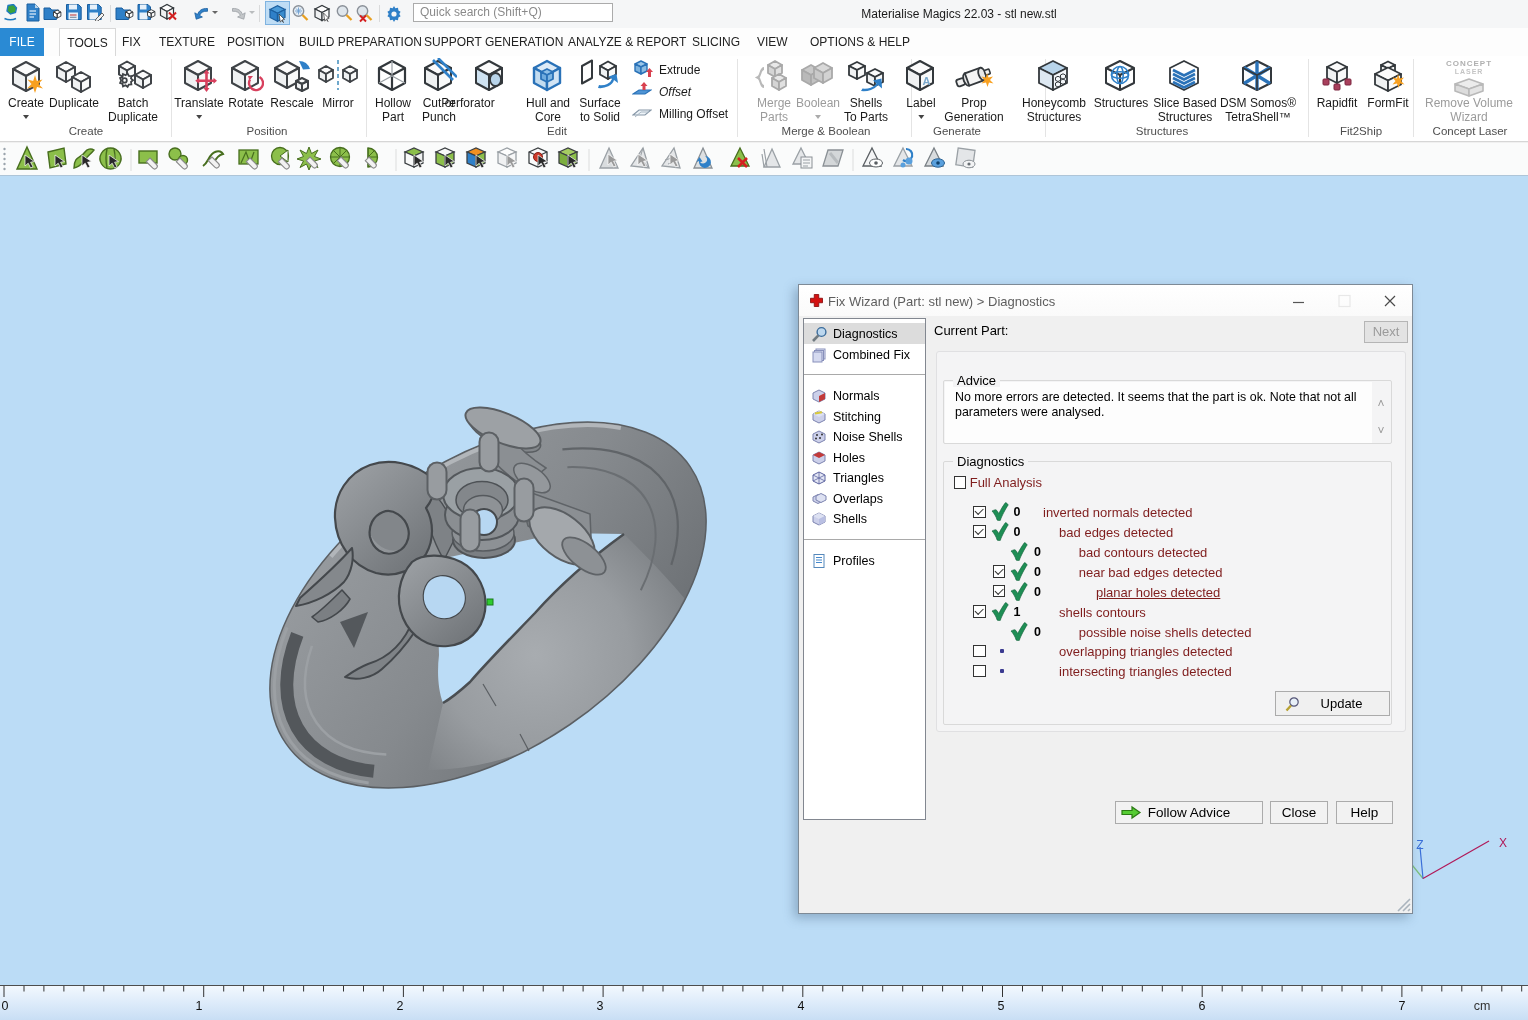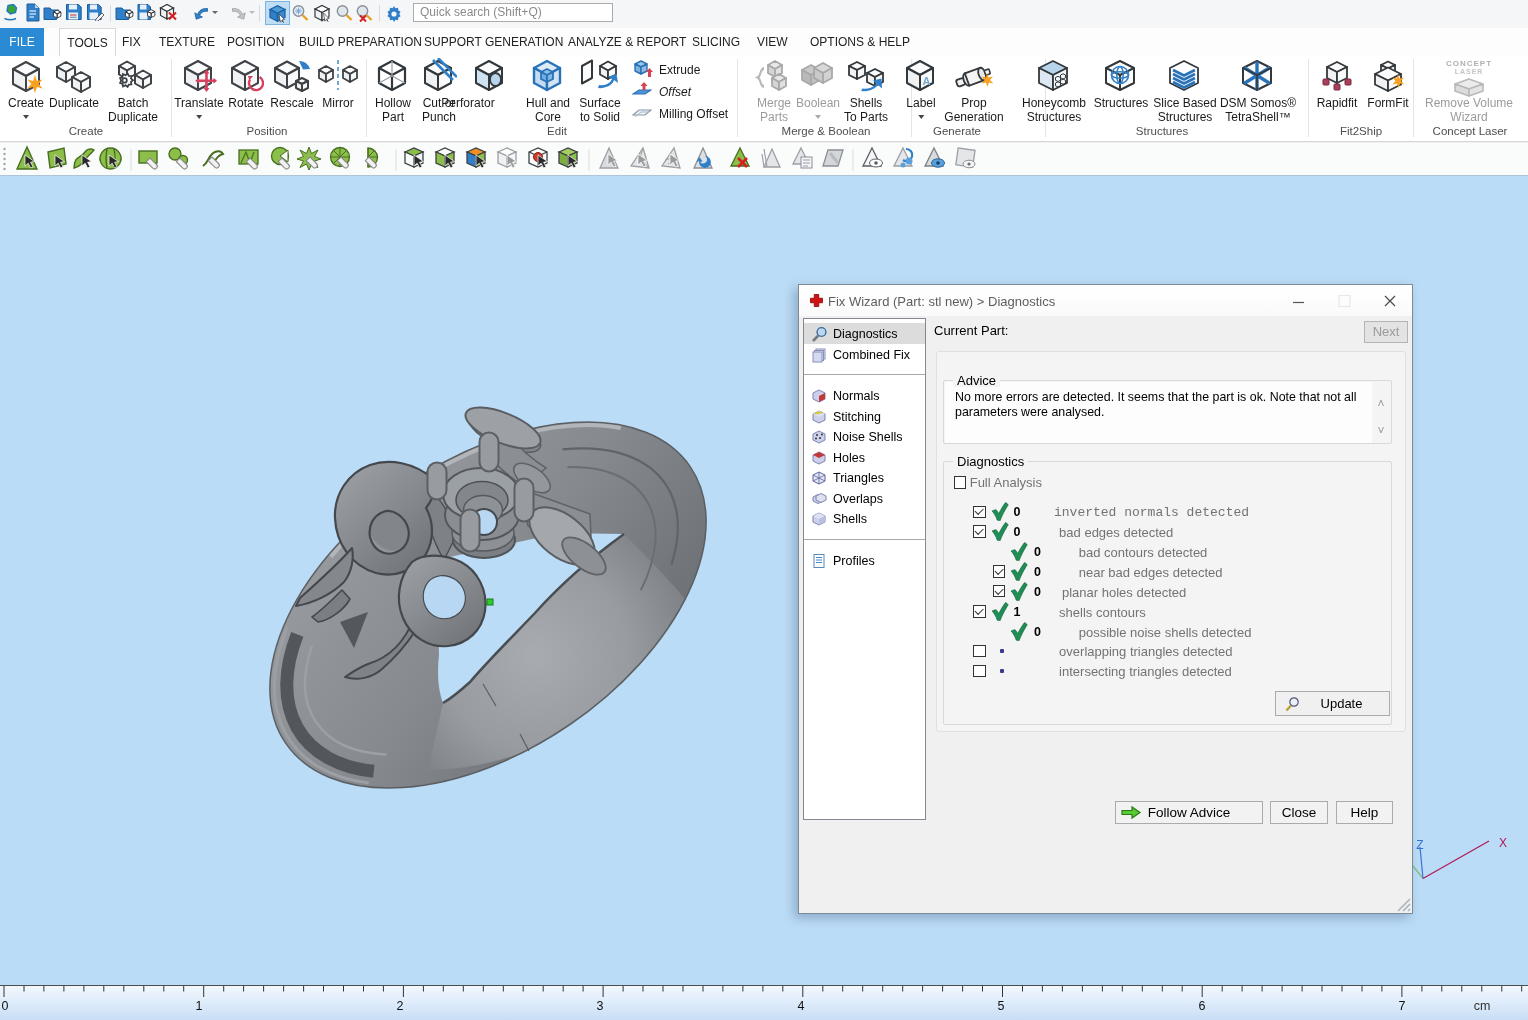--- a/index.html
+++ b/index.html
@@ -54,32 +54,33 @@
   #dpanel { position:absolute; left:137px; top:66px; width:470px; height:381px; background:#f4f4f5; border:1px solid #e0e0e2; border-radius:3px; font-size:13px; color:#000; }
   .gbox { position:absolute; border:1px solid #d9d9d9; border-radius:2px; }
   .gt { position:absolute; left:9px; top:-7px; padding:0 4px; font-size:13px; color:#000; background:#f4f4f5; line-height:13px; z-index:3; }
   #advbox { left:6px; top:28px; width:449px; height:64px; }
   #advinner { position:absolute; left:1px; top:1px; width:427px; height:61px; background:#fdfdfd; }
   #advtext { position:absolute; left:10px; top:8px; width:424px; font-size:12.4px; color:#000; line-height:14.5px; white-space:nowrap; }
   .scr { position:absolute; right:4px; width:12px; height:12px; color:#9a9a9a; font-size:12px; text-align:center; line-height:12px;}
   #diagbox { left:6px; top:109px; width:449px; height:264px; }
   .cb { position:absolute; width:12.5px; height:12.5px; background:#fff; border:1.4px solid #333; }
   .cb.ck:after { content:""; position:absolute; left:1.2px; top:1.8px; width:7px; height:3.5px; border-left:1.6px solid #333; border-bottom:1.6px solid #333; transform:rotate(-45deg); }
-  .row-t { position:absolute; font-size:13px; color:#737373; white-space:nowrap; }
+  .row-t { position:absolute; font-size:13px; color:#7f1d1d; white-space:nowrap; }
   .cnt { position:absolute; font-size:12.5px; font-weight:bold; color:#000; }
   .ddot { position:absolute; width:3.5px; height:3.5px; background:#3a3a90; border-radius:1px; }
   .gchk { position:absolute; }
   #updbtn { position:absolute; left:338px; top:339px; width:115px; height:25px; background:#f0f0f0; border:1px solid #ababab; font-size:13px; color:#000; }
   #updbtn span { position:absolute; left:18px; right:0; top:4px; text-align:center; }
   .btn { position:absolute; top:516px; height:23px; background:#f2f2f2; border:1px solid #ababab; font-size:13.5px; color:#000; text-align:center; line-height:21px; }
 </style>
 </head>
 <body>
 <div id="app">
   <div id="titlebar">
+    <div id="apptitle">Materialise Magics 22.03 - stl new.stl</div>
     <div id="qat-icons">
       <svg class="qat" style="left:3px;top:4px" width="16" height="18" viewBox="0 0 16 18">
           <path d="M5 1.5 l5.5-1 3 3.5 -1 4.5 -5 1.5 -3.5-3 Z" fill="#3aa33a" stroke="#1f7abf" stroke-width="1.4"></path>
           <path d="M1.5 14.5 q6 2.6 11.5 0" stroke="#1f7abf" stroke-width="1.6" fill="none"></path>
         </svg>
       <svg class="qat" style="left:25px;top:3px" width="15" height="19" viewBox="0 0 15 19">
           <path d="M2 1 h8 l4 4 v13 H2 Z" fill="#2f80c8" stroke="#1b5e9e"></path>
           <path d="M10 1 l4 4 h-4 Z" fill="#b8d4ea"></path>
           <g stroke="#e8f1fa" stroke-width="1.2">
             <line x1="4.5" y1="8" x2="11" y2="8"></line>
@@ -1022,21 +1023,21 @@
         </div>
       <div id="diagrows">
         <div class="cb" style="left:16.8px; top:124px;"></div>
         <div class="row-t" style="left:32.7px; top:122.5px;">Full Analysis</div>
 
         <div class="cb ck" style="left:36.1px; top:153.6px;"></div>
         <svg class="gchk" style="left:54px; top:150.4px;" width="18" height="19" viewBox="0 0 18 19">
             <path d="M1 9 C1 9 4 7.4 5 7.8 C6 8.2 7.3 10.8 7.8 11.5 C9.5 8 13.4 1.6 14.6 0.6 C15.6 1 17 2.2 17.2 3 C15 6 10.4 14.6 9.3 18.4 C8.2 18.8 6.6 18.6 6.1 18 C5.4 15 2.8 10.8 1 9 Z" fill="#1e8e55" stroke="#0f5c36" stroke-width="0.6"></path>
           </svg>
         <div class="cnt" style="left:76.4px; top:153.4px;">0</div>
-        <div class="row-t" style="left:117px; top:153.4px;font-family:Liberation Mono, monospace;">inverted normals detected</div>
+        <div class="row-t" style="left:106px; top:153.4px;">inverted normals detected</div>
 
         <div class="cb ck" style="left:36.1px; top:173.4px;"></div>
         <svg class="gchk" style="left:54px; top:170.2px;" width="18" height="19" viewBox="0 0 18 19">
             <path d="M1 9 C1 9 4 7.4 5 7.8 C6 8.2 7.3 10.8 7.8 11.5 C9.5 8 13.4 1.6 14.6 0.6 C15.6 1 17 2.2 17.2 3 C15 6 10.4 14.6 9.3 18.4 C8.2 18.8 6.6 18.6 6.1 18 C5.4 15 2.8 10.8 1 9 Z" fill="#1e8e55" stroke="#0f5c36" stroke-width="0.6"></path>
           </svg>
         <div class="cnt" style="left:76.4px; top:173.2px;">0</div>
         <div class="row-t" style="left:122.1px; top:173.2px;">bad edges detected</div>
 
         <svg class="gchk" style="left:73.3px; top:190.1px;" width="18" height="19" viewBox="0 0 18 19">
             <path d="M1 9 C1 9 4 7.4 5 7.8 C6 8.2 7.3 10.8 7.8 11.5 C9.5 8 13.4 1.6 14.6 0.6 C15.6 1 17 2.2 17.2 3 C15 6 10.4 14.6 9.3 18.4 C8.2 18.8 6.6 18.6 6.1 18 C5.4 15 2.8 10.8 1 9 Z" fill="#1e8e55" stroke="#0f5c36" stroke-width="0.6"></path>
@@ -1049,21 +1050,21 @@
             <path d="M1 9 C1 9 4 7.4 5 7.8 C6 8.2 7.3 10.8 7.8 11.5 C9.5 8 13.4 1.6 14.6 0.6 C15.6 1 17 2.2 17.2 3 C15 6 10.4 14.6 9.3 18.4 C8.2 18.8 6.6 18.6 6.1 18 C5.4 15 2.8 10.8 1 9 Z" fill="#1e8e55" stroke="#0f5c36" stroke-width="0.6"></path>
           </svg>
         <div class="cnt" style="left:96.9px; top:212.8px;">0</div>
         <div class="row-t" style="left:141.7px; top:212.8px;">near bad edges detected</div>
 
         <div class="cb ck" style="left:55.7px; top:232.8px;"></div>
         <svg class="gchk" style="left:73.3px; top:229.6px;" width="18" height="19" viewBox="0 0 18 19">
             <path d="M1 9 C1 9 4 7.4 5 7.8 C6 8.2 7.3 10.8 7.8 11.5 C9.5 8 13.4 1.6 14.6 0.6 C15.6 1 17 2.2 17.2 3 C15 6 10.4 14.6 9.3 18.4 C8.2 18.8 6.6 18.6 6.1 18 C5.4 15 2.8 10.8 1 9 Z" fill="#1e8e55" stroke="#0f5c36" stroke-width="0.6"></path>
           </svg>
         <div class="cnt" style="left:96.9px; top:232.5px;">0</div>
-        <div class="row-t" style="left:125px; top:232.5px;">planar holes detected</div>
+        <div class="row-t" style="left:159px; top:232.5px;text-decoration:underline;">planar holes detected</div>
 
         <div class="cb ck" style="left:36.1px; top:253px;"></div>
         <svg class="gchk" style="left:54px; top:249.8px;" width="18" height="19" viewBox="0 0 18 19">
             <path d="M1 9 C1 9 4 7.4 5 7.8 C6 8.2 7.3 10.8 7.8 11.5 C9.5 8 13.4 1.6 14.6 0.6 C15.6 1 17 2.2 17.2 3 C15 6 10.4 14.6 9.3 18.4 C8.2 18.8 6.6 18.6 6.1 18 C5.4 15 2.8 10.8 1 9 Z" fill="#1e8e55" stroke="#0f5c36" stroke-width="0.6"></path>
           </svg>
         <div class="cnt" style="left:76.4px; top:252.7px;">1</div>
         <div class="row-t" style="left:122.1px; top:252.7px;">shells contours</div>
 
         <svg class="gchk" style="left:73.3px; top:269.6px;" width="18" height="19" viewBox="0 0 18 19">
             <path d="M1 9 C1 9 4 7.4 5 7.8 C6 8.2 7.3 10.8 7.8 11.5 C9.5 8 13.4 1.6 14.6 0.6 C15.6 1 17 2.2 17.2 3 C15 6 10.4 14.6 9.3 18.4 C8.2 18.8 6.6 18.6 6.1 18 C5.4 15 2.8 10.8 1 9 Z" fill="#1e8e55" stroke="#0f5c36" stroke-width="0.6"></path>

